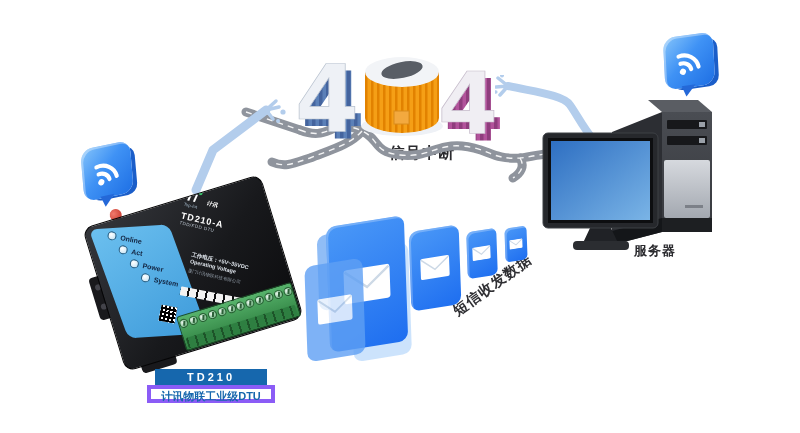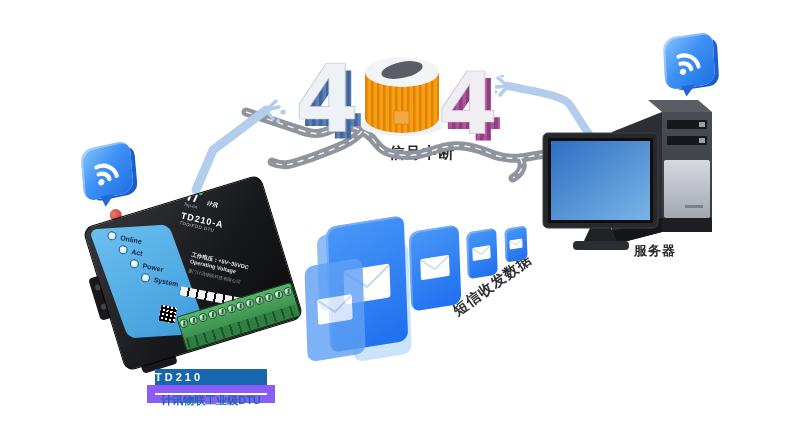--- a/index.html
+++ b/index.html
@@ -79,23 +79,23 @@
   .dev-term::after{content:'';position:absolute;left:2px;right:2px;bottom:1px;height:11px;border-radius:2px;
     background:repeating-linear-gradient(90deg,#1d5429 0 2px,#2e7f41 2px 9px);}
   .screws{display:flex;justify-content:space-around;padding-top:3px;}
   .screw{width:7px;height:7px;border-radius:50%;border:1px solid #275f33;position:relative;
     background:radial-gradient(circle at 35% 35%,#ecf7ef,#8cc49b 60%,#55925f);}
   .screw::after{content:'';position:absolute;left:3px;top:1px;width:1.5px;height:5px;background:#2c5f38;
     transform:rotate(20deg);}
 
   
   .badge-model{position:absolute;left:155px;top:369px;width:112px;height:16px;background:#1667ad;
-    color:#fff;font-size:11px;font-weight:bold;letter-spacing:3px;line-height:16px;z-index:6;}
+    color:#fff;font-size:11px;font-weight:bold;letter-spacing:3px;text-align:center;line-height:16px;z-index:6;}
   .badge-sub{position:absolute;left:147px;top:385px;width:128px;height:18px;box-sizing:border-box;
-    background:#fff;border:8px solid #8b5cf6;color:#1667ad;font-size:11px;font-weight:bold;
+    background:#fff;border:4px solid #8b5cf6;color:#1667ad;font-size:11px;font-weight:bold;
     text-align:center;line-height:14px;z-index:6;}
 </style>
 </head>
 <body>
 
 <div class="scene">
 
   <svg class="svg-layer" style="left:225px;top:100px;z-index:1;" width="360" height="90" viewBox="0 0 360 90">
     <g fill="none" stroke="#8f949d" stroke-width="9" stroke-linecap="round" stroke-linejoin="round">
       <path d="M21,12 L75,30"></path>

